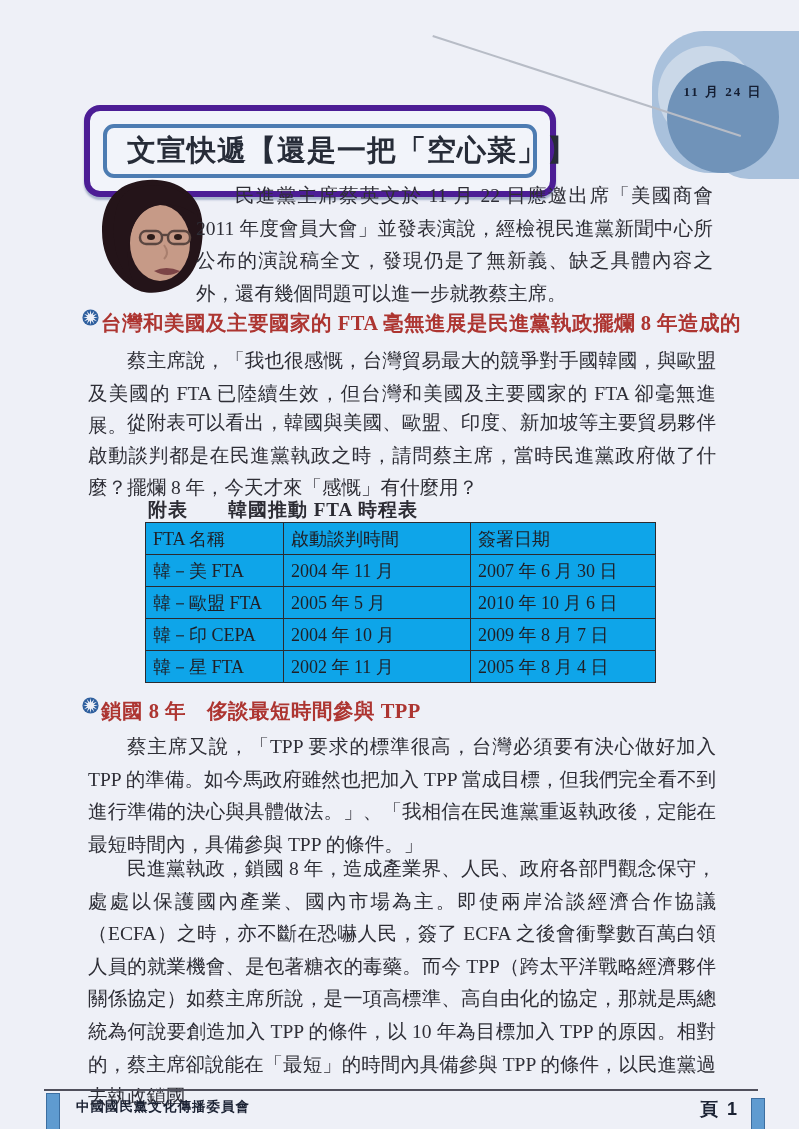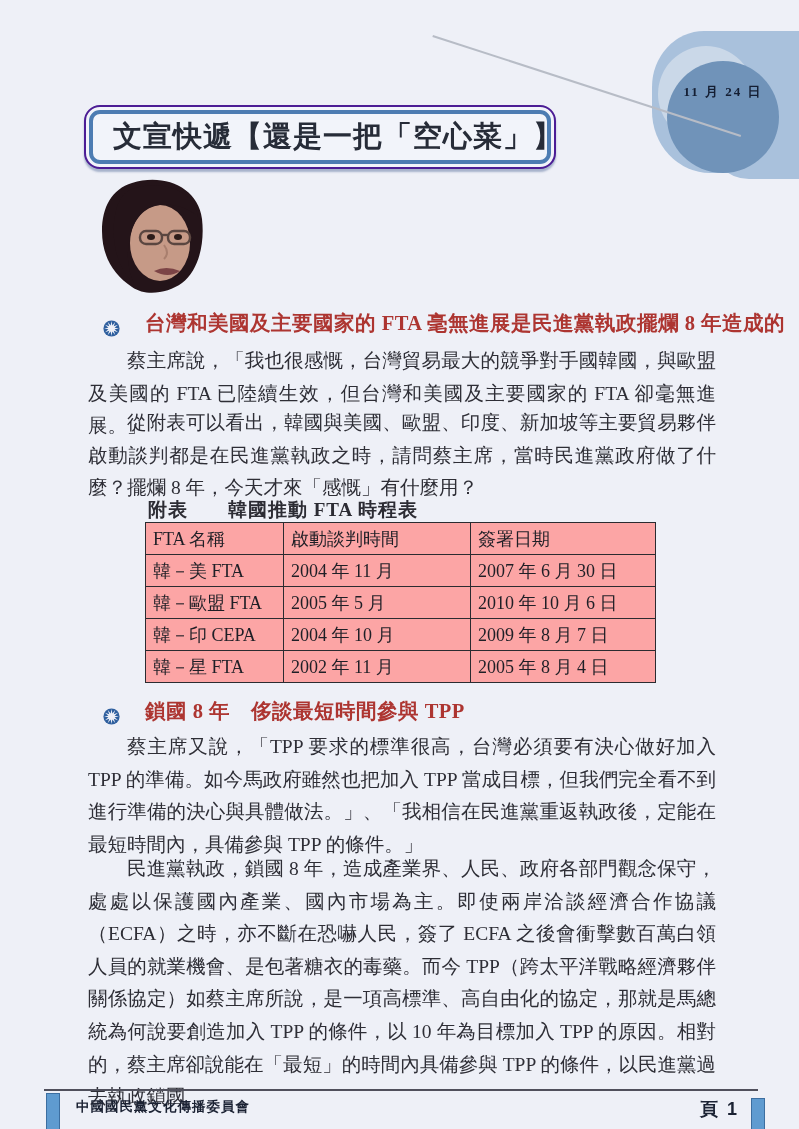--- a/index.html
+++ b/index.html
@@ -32,21 +32,21 @@
     margin-top:22px; font-family:"Liberation Serif","DejaVu Serif",serif;
     font-weight:bold; font-size:13px; letter-spacing:2px; color:#141e33;
   }
   .diag-line {
     position:absolute; left:433px; top:27px; width:324px; height:1.5px;
     background:#b7bcc6; transform:rotate(18deg); transform-origin:0 0;
   }
   
   .title-box {
     position:absolute; left:84px; top:97px; width:472px;
-    border:2px solid #4c1d95; border-radius:16px; padding:3px;
+    border:6px solid #4c1d95; border-radius:16px; padding:13px;
     box-shadow:0 3px 2px rgba(80,105,150,.45);
     background:#f2f4fa;
   }
   .title-inner {
     border:4px solid #4d7cb2; border-radius:11px; height:54px;
     display:flex; align-items:center; padding:0 20px;
   }
   .title-text {
     font-family:"Liberation Sans","DejaVu Sans",sans-serif;
     font-weight:bold; font-size:29px; letter-spacing:1px; color:#272c38;
@@ -55,21 +55,21 @@
   
   .photo {
     position:absolute; left:94px; top:171px; width:119px; height:122px;
   }
   .intro-par {
     position:absolute; left:196px; top:172px; width:517px;
     font-size:19.5px; line-height:32.5px; text-align:justify; text-indent:2em;
   }
   
   .sec-heading {
-    position:absolute; left:103px; display:flex; align-items:flex-end; gap:25px;
+    position:absolute; left:82px; display:flex; align-items:flex-start; gap:2px;
   }
   .sec-heading .h-text {
     font-weight:bold; font-size:20.5px; letter-spacing:.5px; color:#ad3531;
     white-space:nowrap;
   }
   .sun-bullet { width:17px; height:17px; flex:0 0 17px; }
   
   .par {
     position:absolute; left:88px; width:628px;
     font-size:19.5px; line-height:32.6px; text-align:justify; text-indent:2em;
@@ -79,21 +79,21 @@
   .tbl-caption {
     position:absolute; left:148px; top:489px;
     font-size:19px; font-weight:bold; color:#2c2c34; letter-spacing:1px;
   }
   table.fta {
     position:absolute; left:145px; top:514px; border-collapse:collapse;
     font-size:18px; color:#1f1f26;
   }
   table.fta td {
     border:1.5px solid #2b2b30; height:32px; padding:1px 4px 1px 7px;
-    background:#fca5a5; white-space:nowrap;
+    background:#0ea5e9; white-space:nowrap;
   }
   td.c1 { width:138px; } td.c2 { width:187px; } td.c3 { width:185px; }
   
   .footer-rule {
     position:absolute; left:44px; top:1081px; width:714px; height:2px;
     background:#50505c;
   }
   .footer-bar-left {
     position:absolute; left:46px; top:1085px; width:14px; height:40px;
     background:#5f9bd0; border:1px solid #3c6ea0;
@@ -137,20 +137,21 @@
     <path d="M38,10 C66,0 100,10 104,38 C96,30 80,24 66,26 C50,28 40,40 36,58 C32,76 34,92 40,104 C26,92 18,70 20,44 C22,24 28,14 38,10 Z" fill="#241419"></path>
     <rect x="46" y="52" width="22" height="13" rx="6" fill="none" stroke="#5a4640" stroke-width="2.4"></rect>
     <rect x="74" y="52" width="22" height="13" rx="6" fill="none" stroke="#5a4640" stroke-width="2.4"></rect>
     <line x1="68" y1="56" x2="74" y2="56" stroke="#5a4640" stroke-width="2.4"></line>
     <ellipse cx="57" cy="58" rx="4" ry="3" fill="#2d1d1a"></ellipse>
     <ellipse cx="84" cy="58" rx="4" ry="3" fill="#2d1d1a"></ellipse>
     <path d="M60,92 Q72,86 86,92 Q74,100 60,92 Z" fill="#7c4446"></path>
     <path d="M70,66 Q76,74 70,80" fill="none" stroke="#a97f6e" stroke-width="2"></path>
   </svg>
 
+  <p class="intro-par">民進黨主席蔡英文於 11 月 22 日應邀出席「美國商會 2011 年度會員大會」並發表演說，經檢視民進黨新聞中心所公布的演說稿全文，發現仍是了無新義、缺乏具體內容之外，還有幾個問題可以進一步就教蔡主席。</p>
 
   <div class="sec-heading" style="top:301px;">
     <svg class="sun-bullet" viewBox="0 0 16 16">
       <circle cx="8" cy="8" r="7.6" fill="#2e5f9e"></circle>
       <polygon fill="#eef0f7" points="15,8 10.9,8.78 14.06,11.5 10.12,10.12 11.5,14.06 8.78,10.9 8,15 7.22,10.9 4.5,14.06 5.88,10.12 1.94,11.5 5.1,8.78 1,8 5.1,7.22 1.94,4.5 5.88,5.88 4.5,1.94 7.22,5.1 8,1 8.78,5.1 11.5,1.94 10.12,5.88 14.06,4.5 10.9,7.22"></polygon>
     </svg>
     <span class="h-text">台灣和美國及主要國家的 FTA 毫無進展是民進黨執政擺爛 8 年造成的</span>
   </div>
 
   <p class="par" style="top:337px;">蔡主席說，「我也很感慨，台灣貿易最大的競爭對手國韓國，與歐盟及美國的 FTA 已陸續生效，但台灣和美國及主要國家的 FTA 卻毫無進展。」</p>

